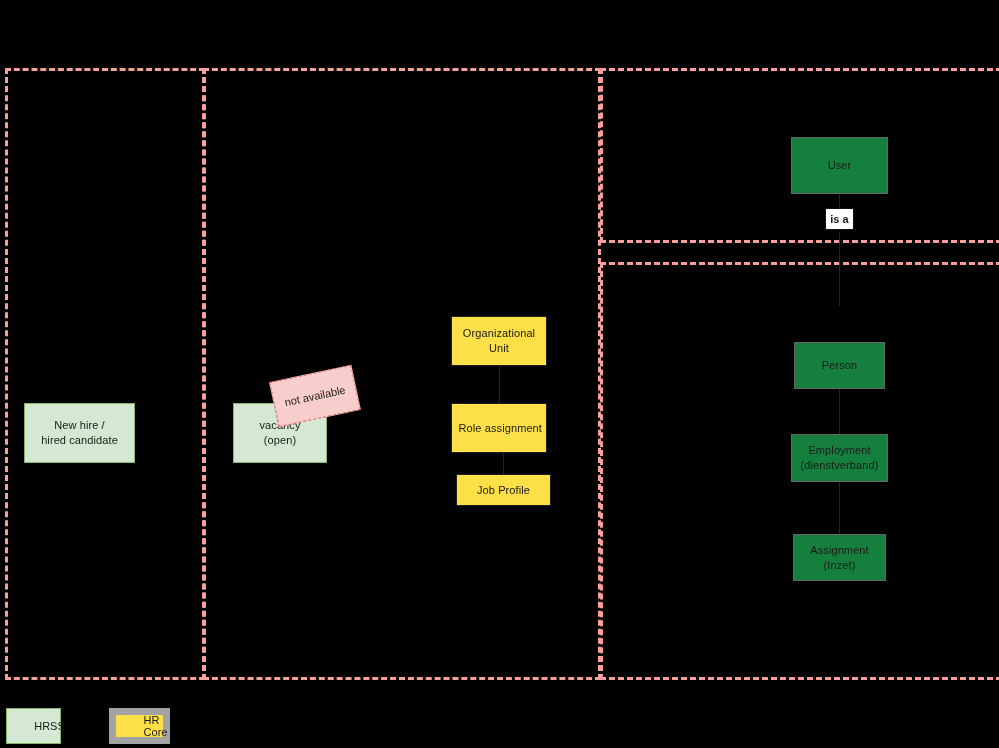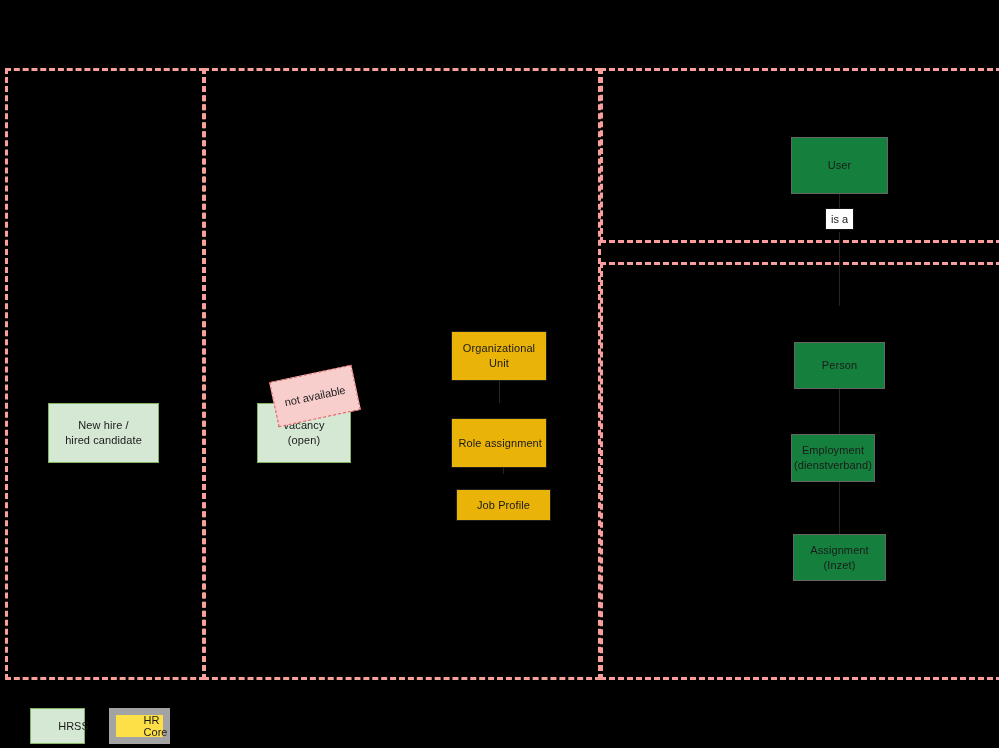--- a/index.html
+++ b/index.html
@@ -45,28 +45,26 @@
     letter-spacing: 0.1px;
     padding: 2px 4px;
   }
   .node span { display: block; }
 
   .node-white {
     background: #15803d;
     border: 1px solid #666666;
   }
   .node-white-dark {
-    background: #eab308;
+    background: #fde047;
     border: 1px solid #1f1f1f;
-    margin-top: 15px;
   }
   .node-green {
     background: #d5e8d4;
     border: 1px solid #82b366;
-    margin-left: 24px;
   }
   .node-blue {
     background: #fde047;
     border: 7px solid #a3a3a3;
   }
 
   
   .sticky {
     position: absolute;
     box-sizing: border-box;
@@ -87,20 +85,21 @@
     box-sizing: border-box;
     background: #ffffff;
     border: 1px solid #111111;
     font-size: 11px;
     color: #1a1a1a;
     display: flex;
     align-items: center;
     justify-content: center;
     padding: 0 2px;
     z-index: 5;
+    font-weight: bold;
   }
 
   
   .connector {
     position: absolute;
     background: #2b2b2b;
     opacity: 0.85;
   }
   .connector.v { width: 1px; }
 
@@ -171,21 +170,21 @@
   </div>
 
   <div class="edge-label" style="left:825px; top:208px; width:29px; height:22px;">
     <span>is a</span>
   </div>
 
   <div class="node node-white" style="left:794px; top:306px; width:91px; height:47px;margin-top:36px;">
     <span>Person</span>
   </div>
 
-  <div class="node node-white" style="left:791px; top:434px; width:84px; height:48px;">
+  <div class="node node-white" style="left:791px; top:434px; width:97px; height:48px;">
     <span>
       <span>Employment</span>
       <span>(dienstverband)</span>
     </span>
   </div>
 
   <div class="node node-white" style="left:793px; top:534px; width:93px; height:47px;">
     <span>
       <span>Assignment</span>
       <span>(Inzet)</span>

